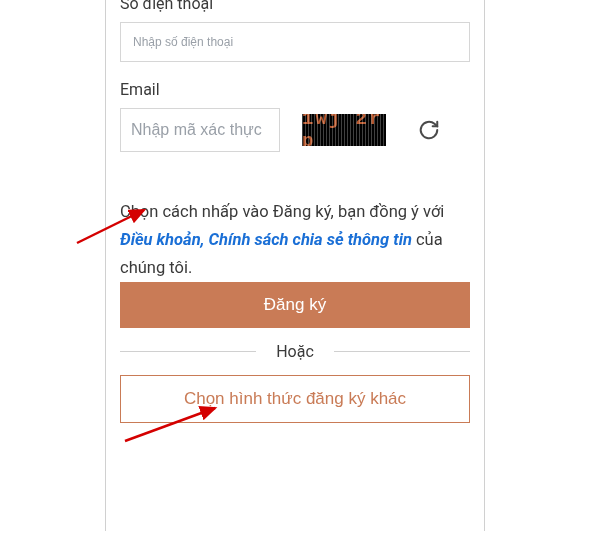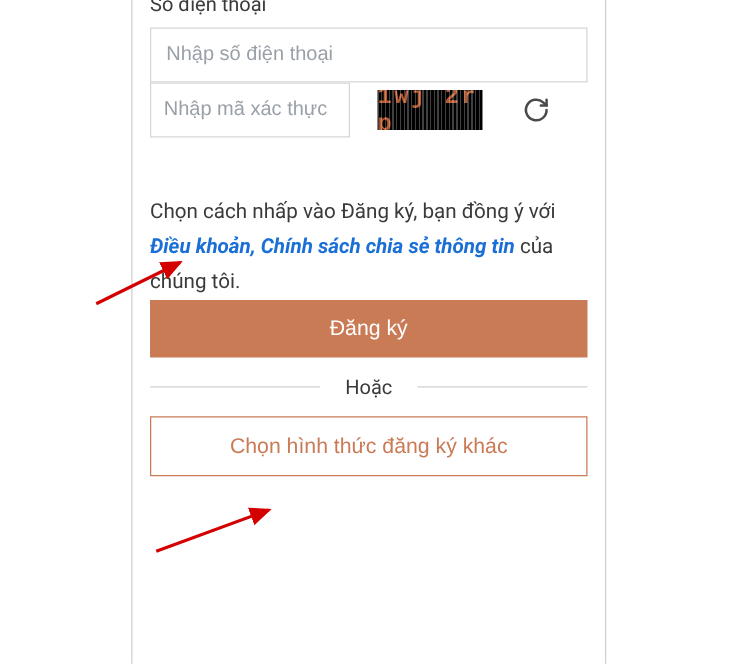--- a/index.html
+++ b/index.html
@@ -24,21 +24,21 @@
       font-size: 16px;
       margin-bottom: 9px;
       margin-top: 18px;
     }
     .field-label.cut { margin-top: -6px; }
     .required { color: #d9534f; }
     .text-input {
       width: 100%;
       border: 1px solid #d6d6d6;
       padding: 12px 12px;
-      font-size: 16px;
+      font-size: 12px;
       color: #333;
       background: #fff;
     }
     .text-input::placeholder { color: #9aa0a8; }
     .captcha-row {
       display: flex;
       align-items: center;
       gap: 22px;
     }
     .captcha-input {
@@ -128,20 +128,21 @@
     }
   </style>
 </head>
 <body>
 
 <div class="form-container">
 
   <div class="field-label cut">Số điện thoại</div>
   <input type="text" class="text-input" placeholder="Nhập số điện thoại" style="">
 
+  <div class="field-label">Email</div>
 
   <div class="captcha-row">
     <input type="text" class="captcha-input" placeholder="Nhập mã xác thực" style="">
     <div class="captcha-image">1wj 2r p</div>
     <span class="refresh-icon">
       <svg viewBox="0 0 24 24" fill="none" stroke="currentColor" stroke-width="2.2" stroke-linecap="round">
         <path d="M21 12a9 9 0 1 1-3-6.7L21 8"></path>
         <polyline points="21 3 21 8 16 8"></polyline>
       </svg>
     </span>

